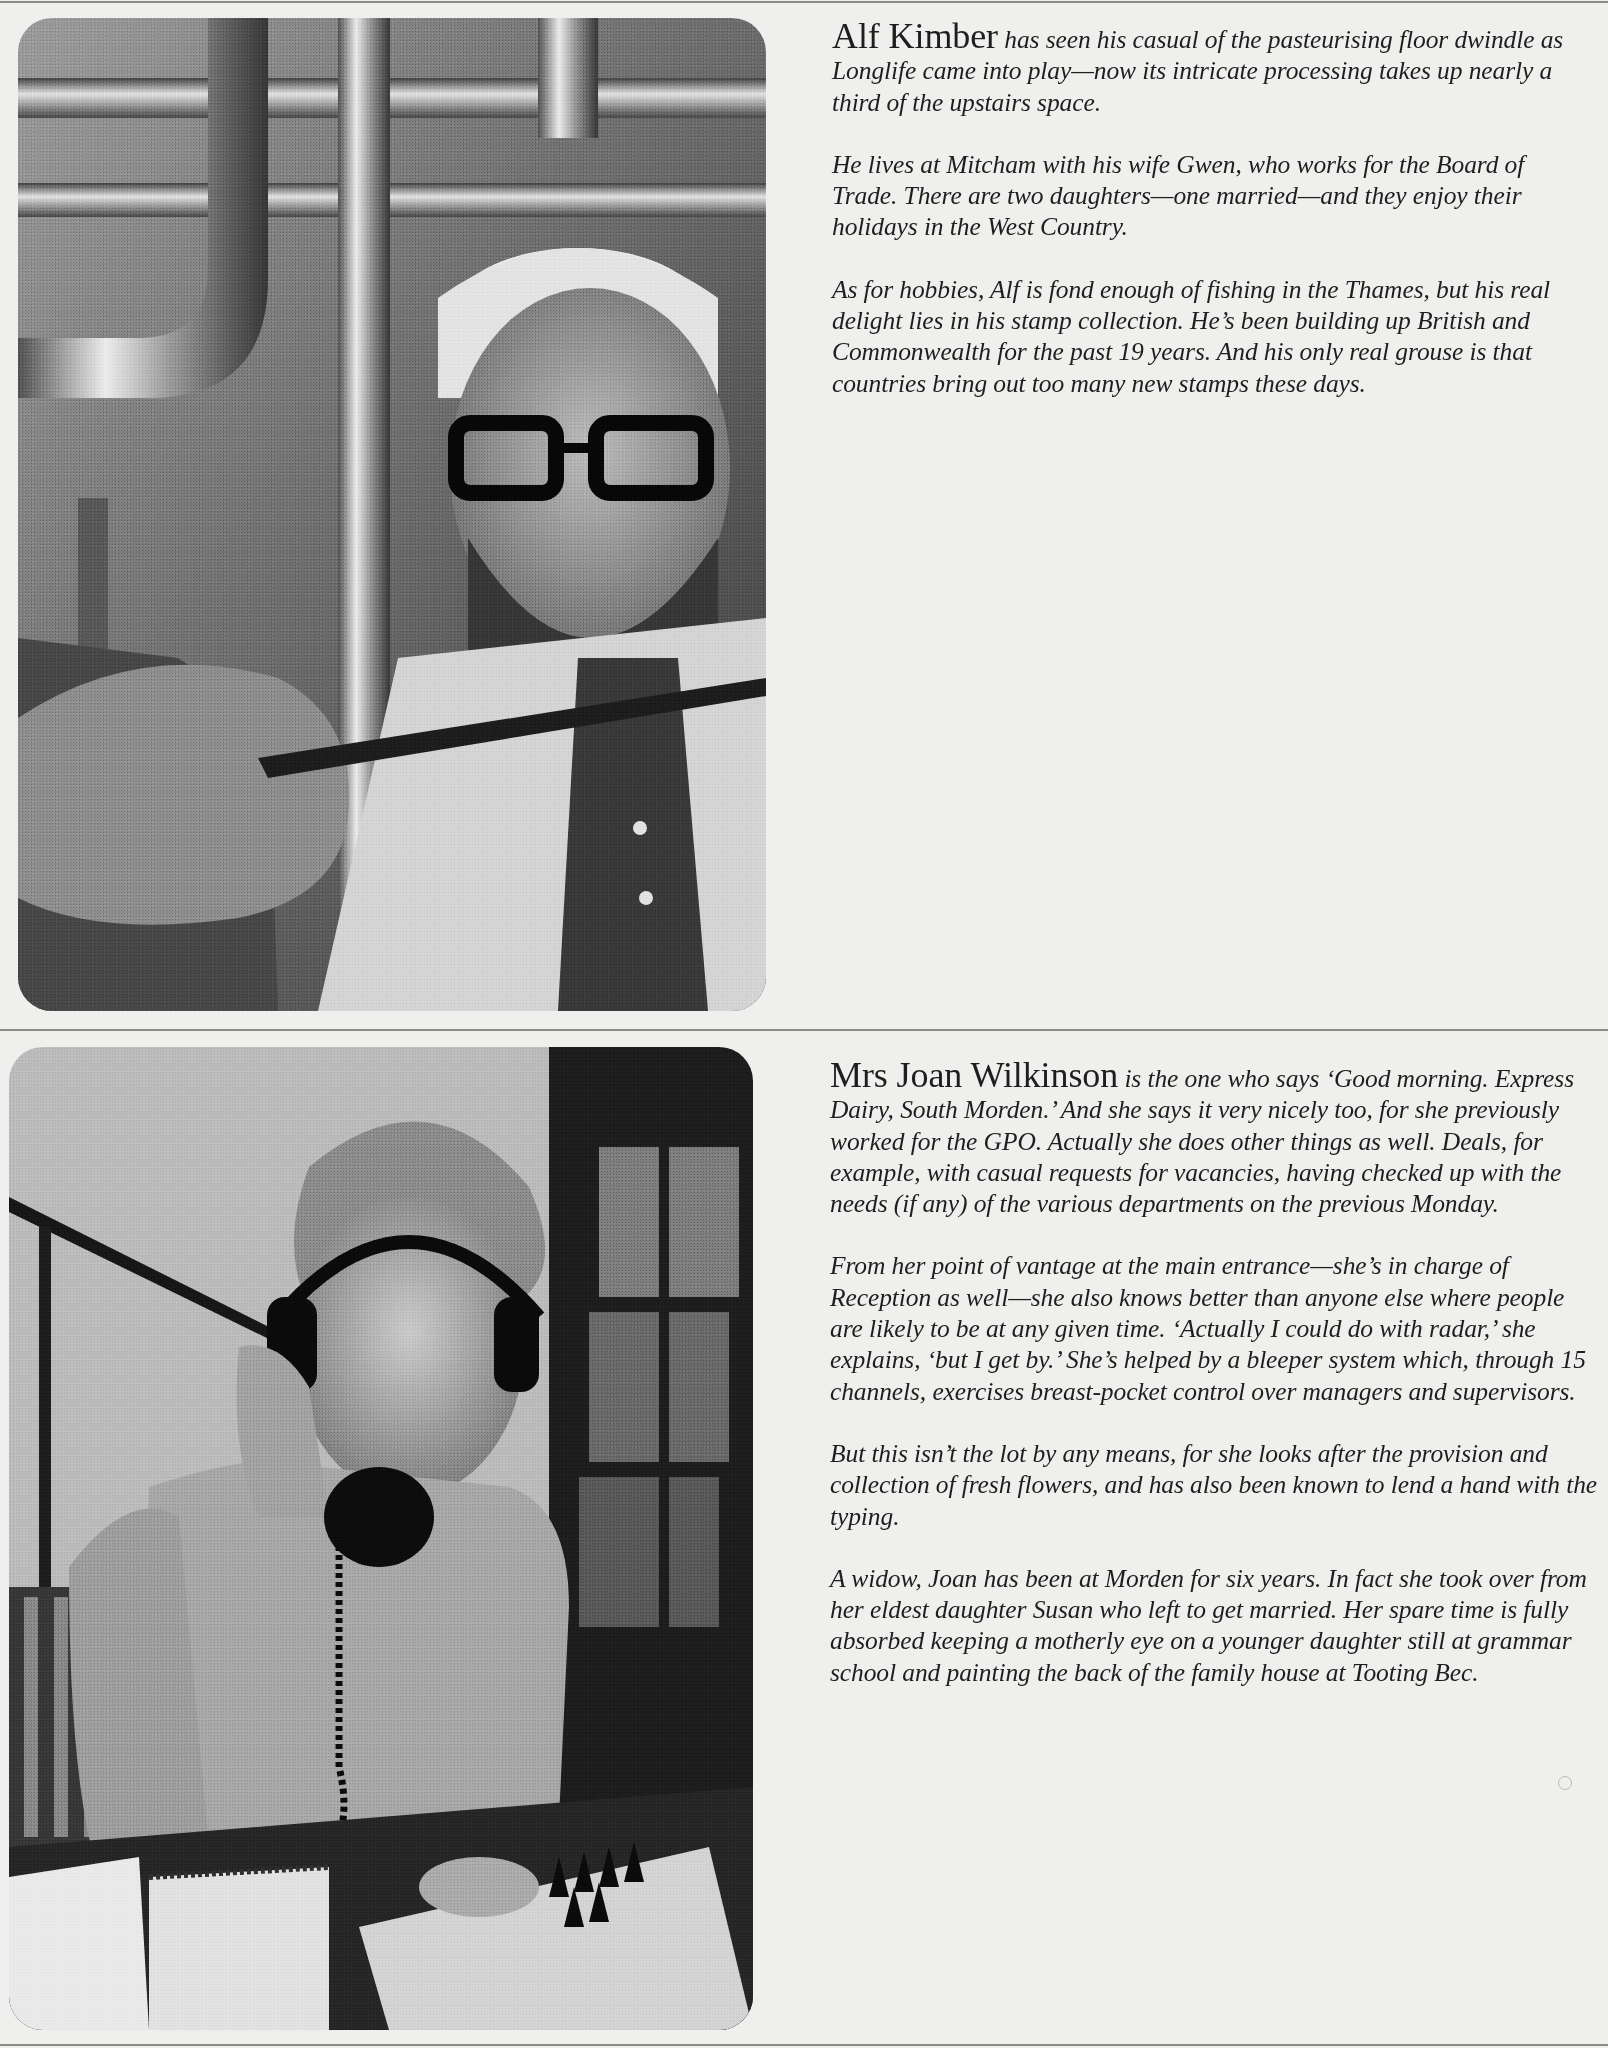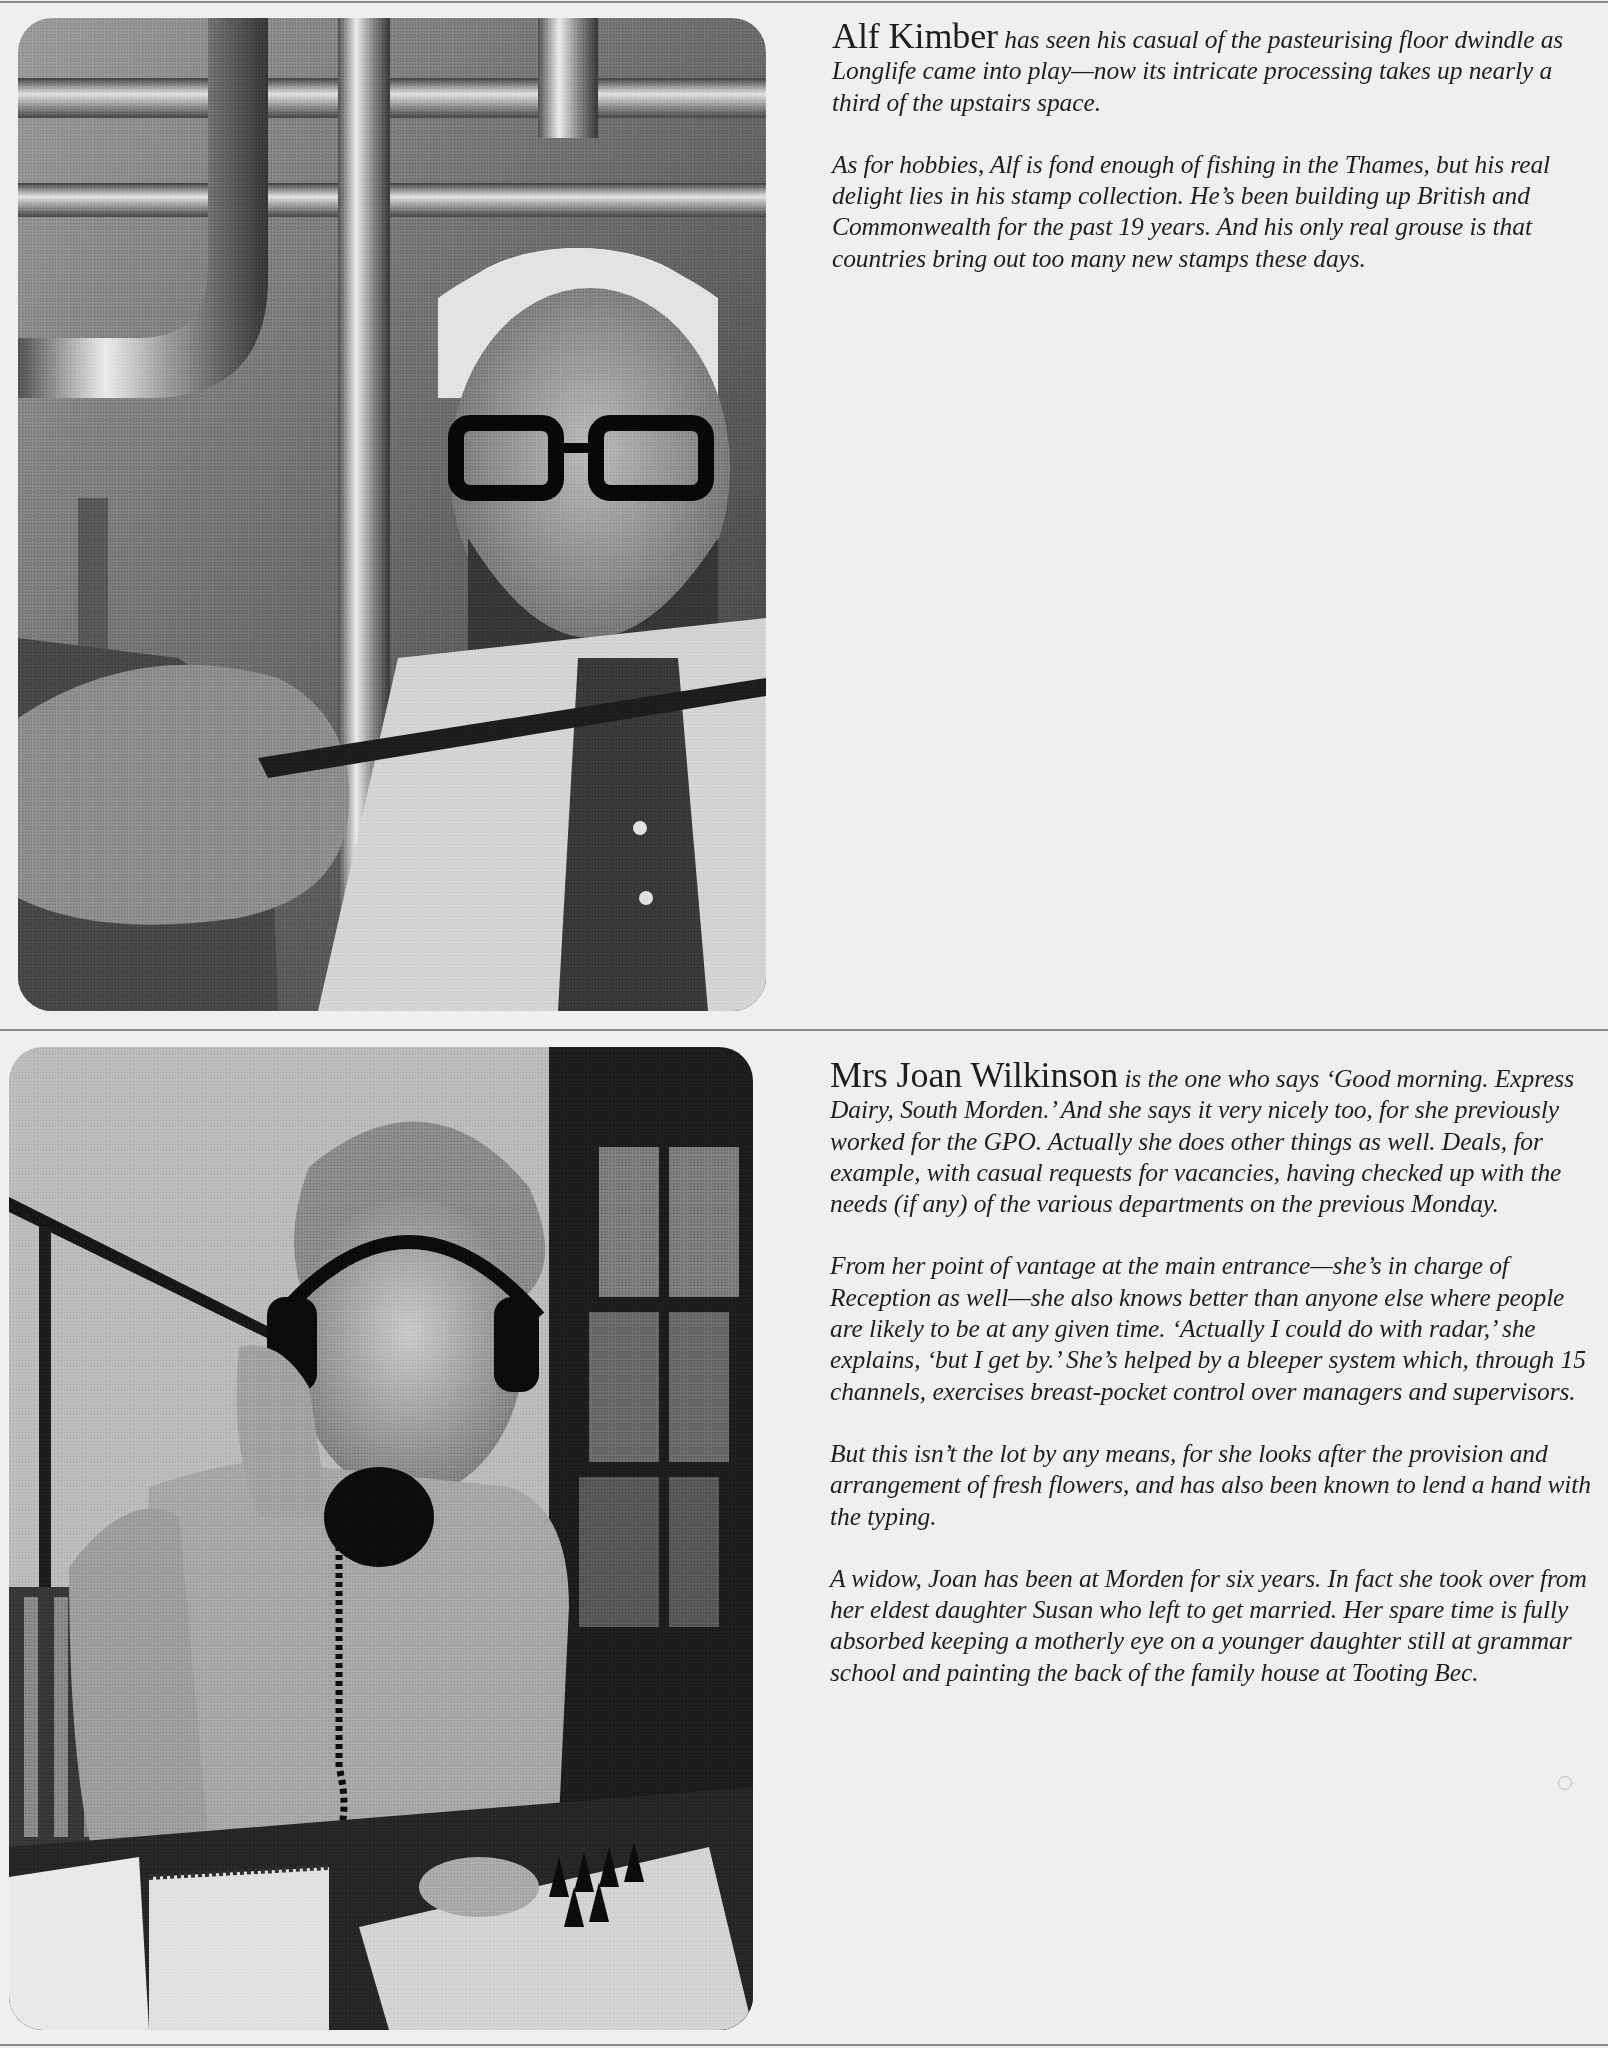--- a/index.html
+++ b/index.html
@@ -87,20 +87,21 @@
     <path d="M0 700 Q120 620 260 660 Q340 700 330 800 Q320 880 220 900 Q80 920 0 880 Z" fill="#8c8c8c"></path>
     <path d="M240 740 L748 660 L748 678 L250 760 Z" fill="#222"></path>
     <circle cx="622" cy="810" r="7" fill="#ddd"></circle>
     <circle cx="628" cy="880" r="7" fill="#ddd"></circle>
   </svg>
   <div class="grain"></div>
 </div>
 
 <div class="article" id="article-alf">
   <p><span class="name">Alf Kimber</span><span> has seen his casual of the pasteurising floor dwindle as Longlife came into play—now its intricate processing takes up nearly a third of the upstairs space.</span></p>
+  <p>He lives at Mitcham with his wife Gwen, who works for the Board of Trade. There are two daughters—one married—and they enjoy their holidays in the West Country.</p>
   <p>As for hobbies, Alf is fond enough of fishing in the Thames, but his real delight lies in his stamp collection. He’s been building up British and Commonwealth for the past 19 years. And his only real grouse is that countries bring out too many new stamps these days.</p>
 </div>
 
 <div class="photo" style="left:9px; top:1047px; width:744px; height:983px;">
   <svg viewBox="0 0 744 983" preserveAspectRatio="none">
     <defs>
       <radialGradient id="face2" cx="0.5" cy="0.45" r="0.6">
         <stop offset="0" stop-color="#c6c6c6"></stop>
         <stop offset="1" stop-color="#7a7a7a"></stop>
       </radialGradient>
@@ -141,17 +142,17 @@
         <path d="M580 875 l10 -40 l10 40 z"></path>
     </g>
     <ellipse cx="470" cy="840" rx="60" ry="30" fill="#a8a8a8"></ellipse>
   </svg>
   <div class="grain"></div>
 </div>
 
 <div class="article" id="article-joan">
   <p><span class="name">Mrs Joan Wilkinson</span><span> is the one who says ‘Good morning. Express Dairy, South Morden.’ And she says it very nicely too, for she previously worked for the GPO. Actually she does other things as well. Deals, for example, with casual requests for vacancies, having checked up with the needs (if any) of the various departments on the previous Monday.</span></p>
   <p>From her point of vantage at the main entrance—she’s in charge of Reception as well—she also knows better than anyone else where people are likely to be at any given time. ‘Actually I could do with radar,’ she explains, ‘but I get by.’ She’s helped by a bleeper system which, through 15 channels, exercises breast-pocket control over managers and supervisors.</p>
-  <p>But this isn’t the lot by any means, for she looks after the provision and arrangement of fresh flowers, and has also been known to lend a hand with the typing.</p>
+  <p>But this isn’t the lot by any means, for she looks after the provision and collection of fresh flowers, and has also been known to lend a hand with the typing.</p>
   <p>A widow, Joan has been at Morden for six years. In fact she took over from her eldest daughter Susan who left to get married. Her spare time is fully absorbed keeping a motherly eye on a younger daughter still at grammar school and painting the back of the family house at Tooting Bec.</p>
 </div>
 
 <div class="speck" style="left:1558px; top:1776px;"></div>
 
 </body></html>

